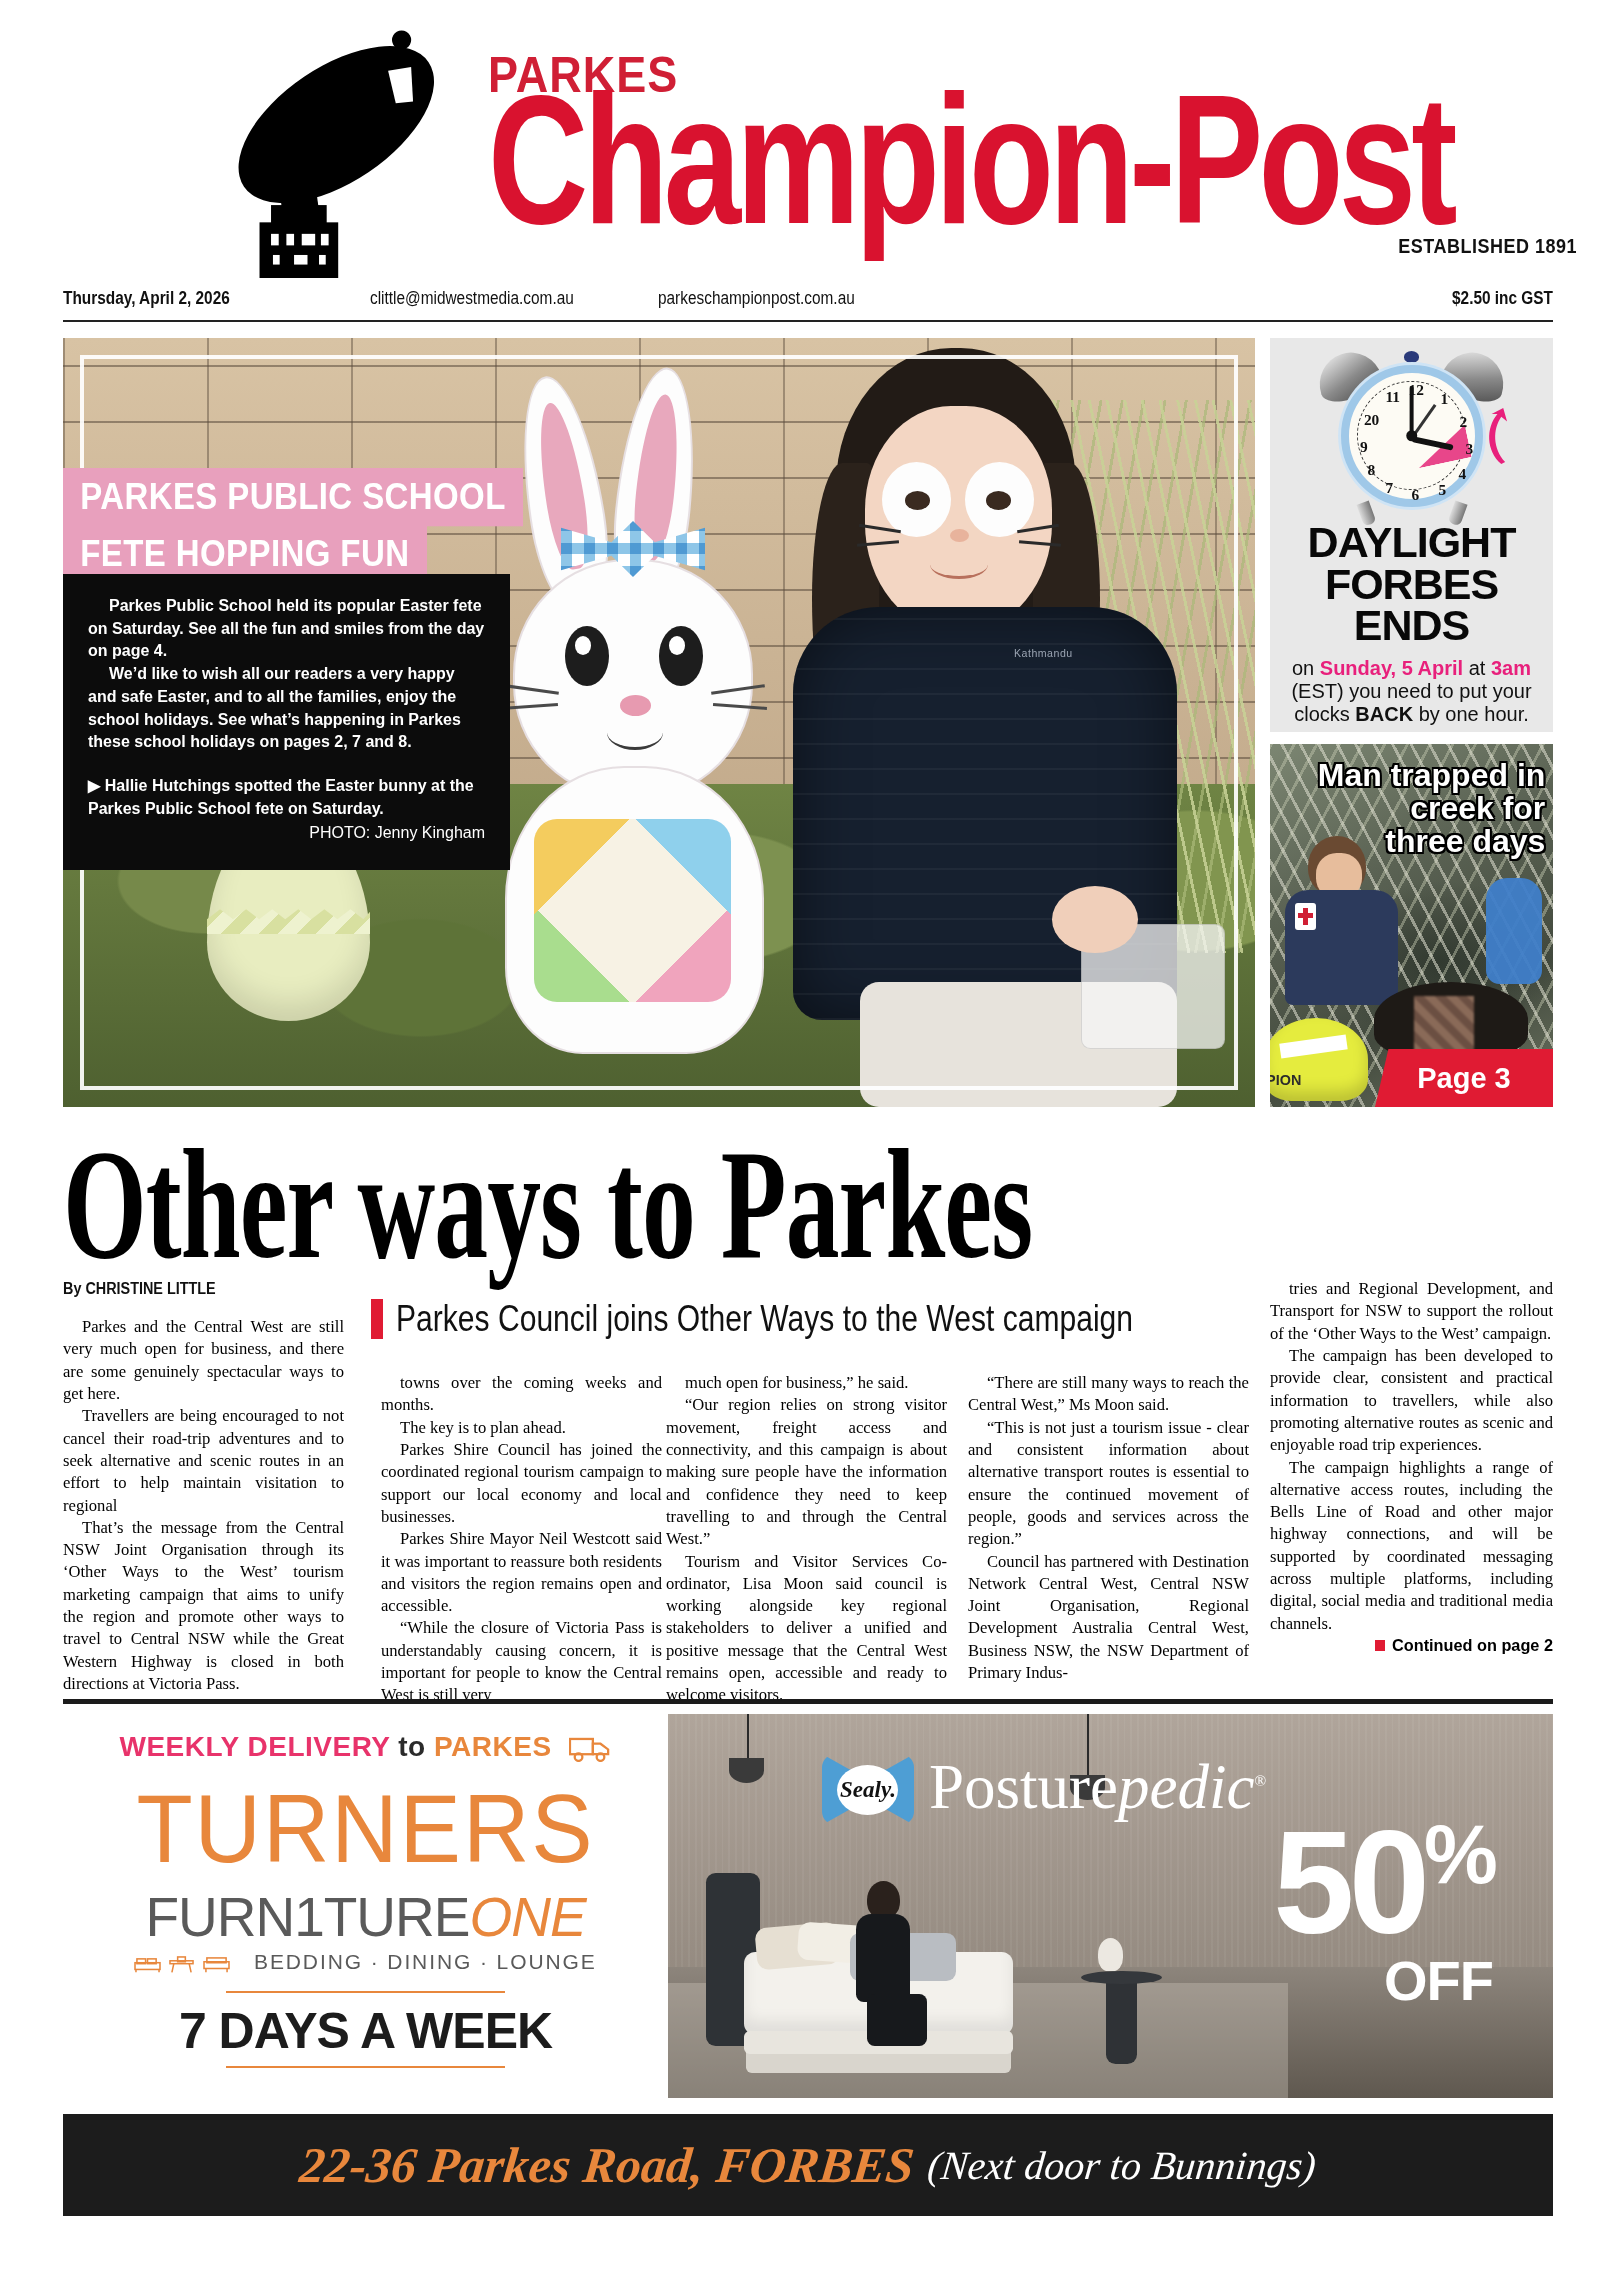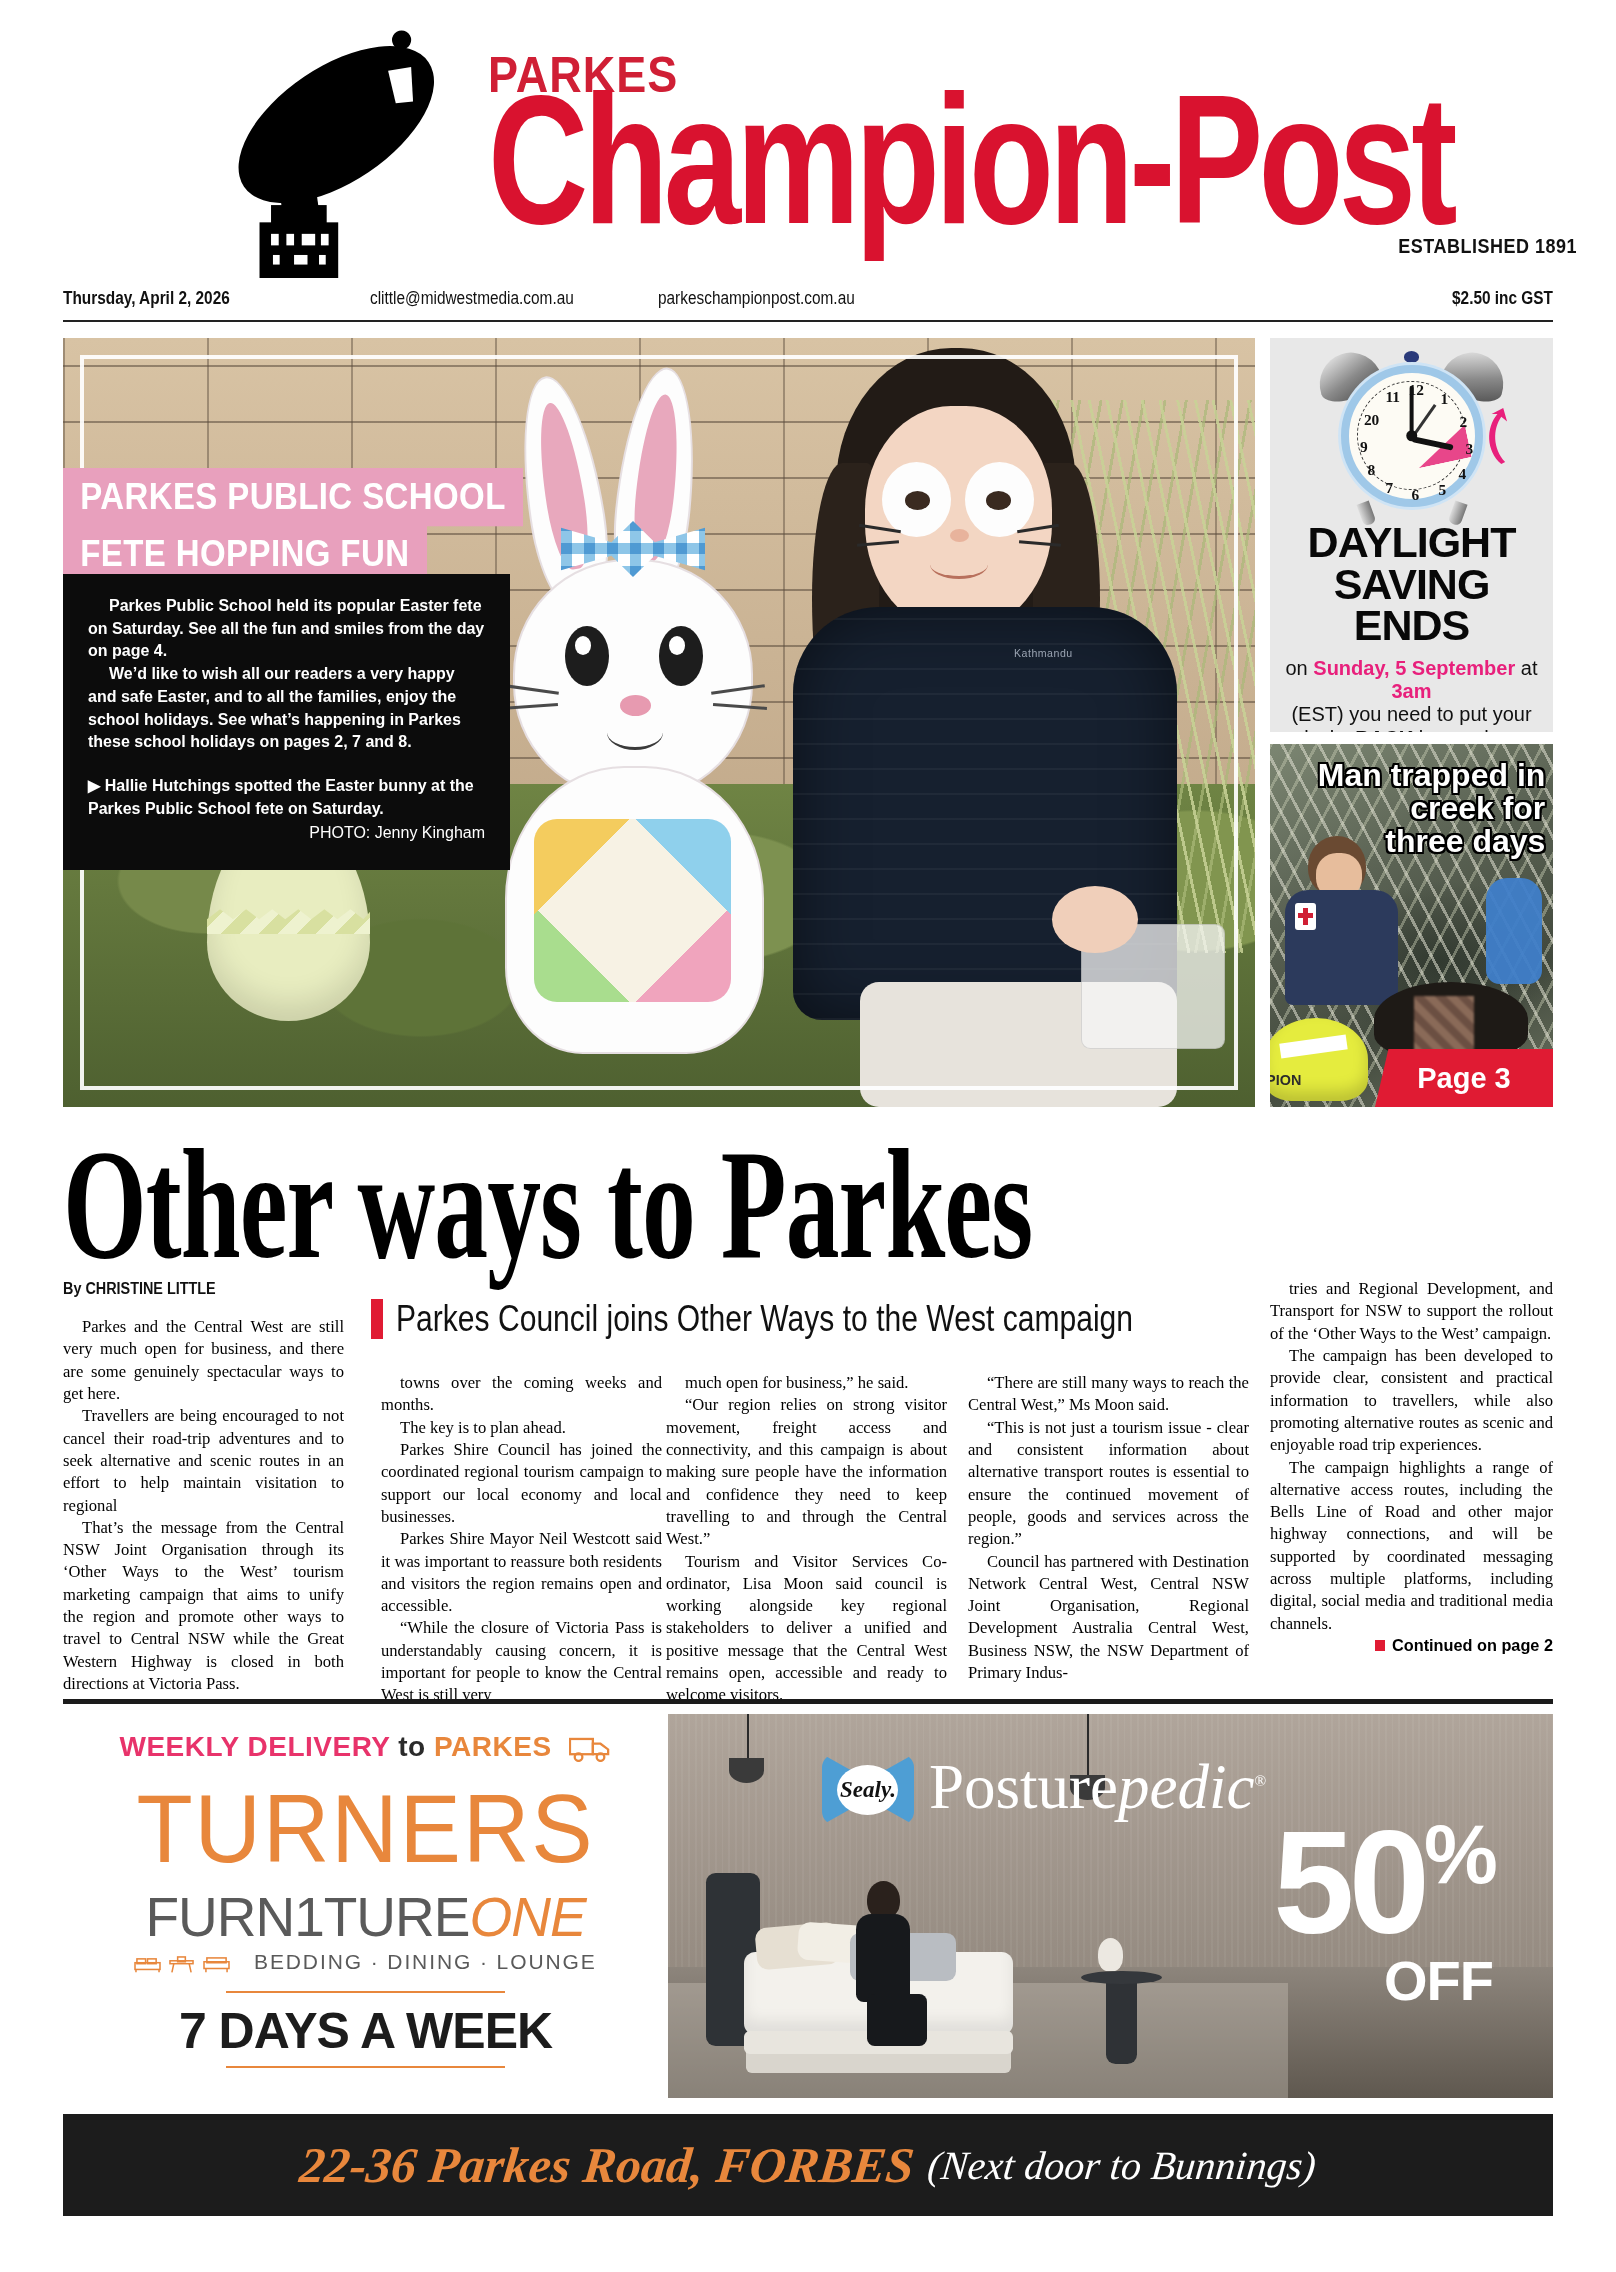--- a/index.html
+++ b/index.html
@@ -517,25 +517,25 @@
       <svg class="pink-arrow" viewBox="0 0 28 62">
         <path d="M20 58 C 4 44, 4 20, 16 6 L 10 6 L 22 0 L 26 14 L 20 9 C 11 22, 11 42, 24 56 Z" fill="#e8207c"></path>
       </svg>
       <div class="clock-legs">
         <div class="leg" style="left:9.6px;transform:rotate(-20deg)"></div>
         <div class="leg" style="right:9.6px;transform:rotate(20deg)"></div>
       </div>
     </div>
     <div class="dls-title">
       <div>DAYLIGHT</div>
-      <div>SAVING</div>
+      <div>FORBES</div>
       <div>ENDS</div>
     </div>
     <div class="dls-sub">
-      <span>on </span><span class="hl">Sunday, 5 September</span><span> at </span><span class="hl">3am</span><br>
+      <span>on </span><span class="hl">Sunday, 5 April</span><span> at </span><span class="hl">3am</span><br>
       <span>(EST) you need to put your</span><br>
       <span>clocks </span><span class="bk">BACK</span><span> by one hour.</span>
     </div>
   </div>
 
   <div class="trap-box">
     <div class="creek"></div>
     <div class="medic">
       <div class="m-head"></div>
         <div class="m-face"></div>

